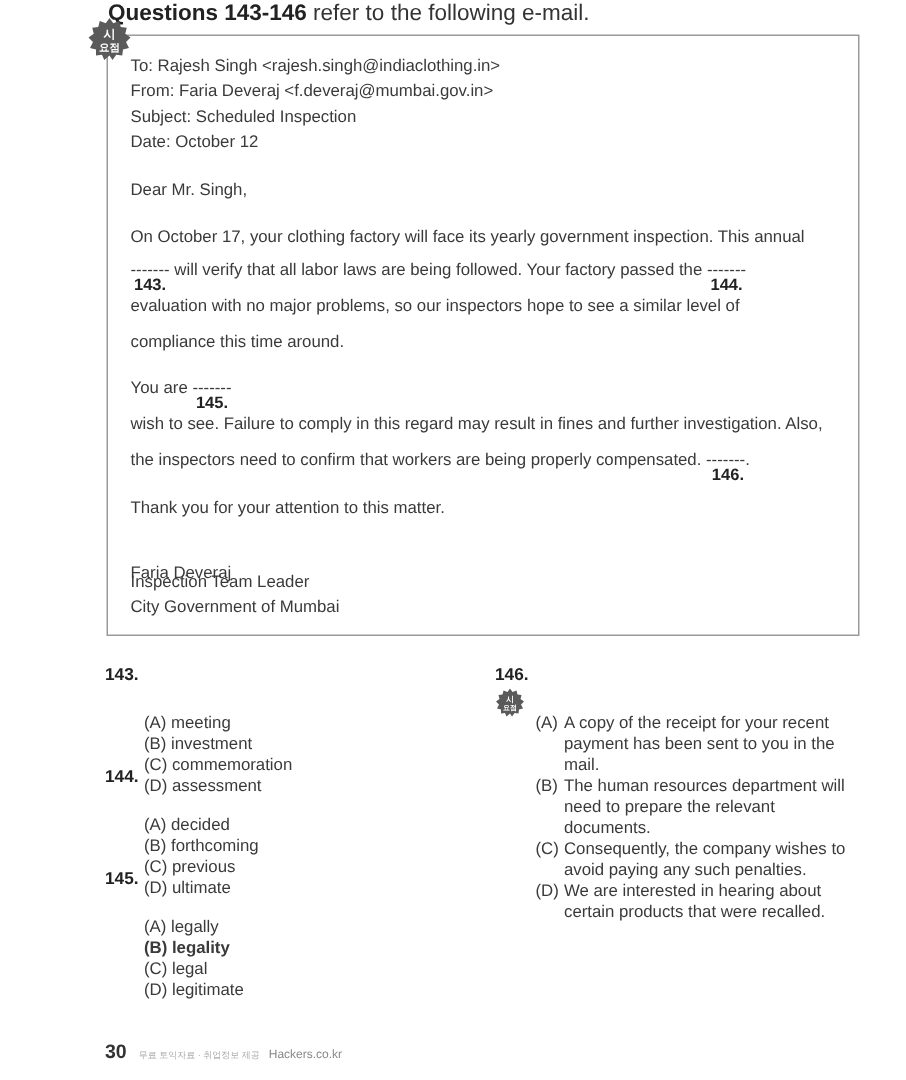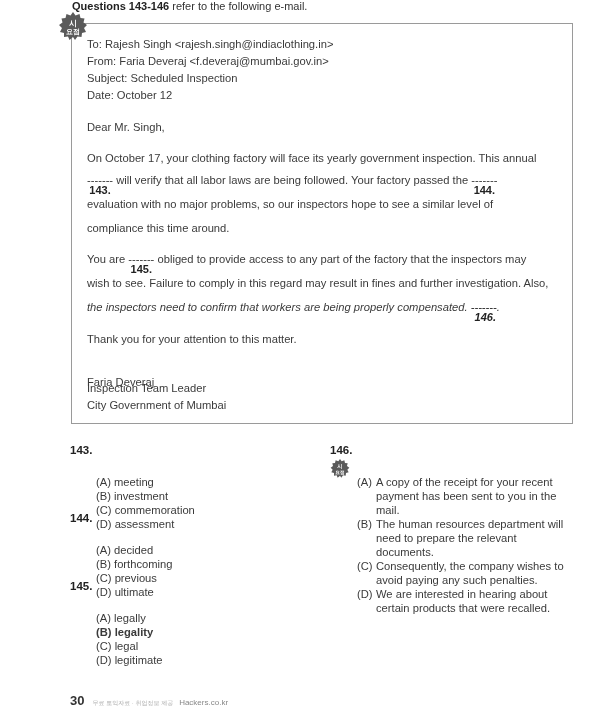--- a/index.html
+++ b/index.html
@@ -1,21 +1,21 @@
 <!DOCTYPE html>
 <html><head>
 <meta charset="utf-8">
 <style>
   html, body { margin: 0; padding: 0; }
   body {
     width: 604px; height: 720px; background: #ffffff; position: relative; overflow: hidden;
     font-family: "Liberation Sans", sans-serif; color: #333333;
   }
   .heading {
-    position: absolute; left: 72px; top: 0px; font-size: 11px; color: #333;
+    position: absolute; left: 72px; top: 0px; font-size: 15px; color: #333;
   }
   .heading b { font-weight: bold; color: #222; }
   .badge {
     position: absolute; width: 30px; height: 30px;
   }
   .badge svg { width: 100%; height: 100%; display: block; }
   .email-box {
     position: absolute; left: 71px; top: 23px; width: 502px; height: 401px;
     border: 1px solid #9a9a9a; border-right-width: 1.5px; border-bottom-width: 1.5px;
     box-sizing: border-box;
@@ -61,24 +61,24 @@
 <div class="line" style="top:121px;">Dear Mr. Singh,</div>
 
 <div class="line" style="top:152px;">On October 17, your clothing factory will face its yearly government inspection. This annual</div>
 <div class="line" style="top:174px;">
   <span class="blank-wrap"><span>-------</span><span class="blank-num">143.</span></span><span> will verify that all labor laws are being followed. Your factory passed the </span><span class="blank-wrap"><span>-------</span><span class="blank-num">144.</span></span>
 </div>
 <div class="line" style="top:198px;">evaluation with no major problems, so our inspectors hope to see a similar level of</div>
 <div class="line" style="top:222px;">compliance this time around.</div>
 
 <div class="line" style="top:253px;">
-  <span>You are </span><span class="blank-wrap"><span>-------</span><span class="blank-num">145.</span></span><span> obliged to provide access to any part of the factory that the inspectors may</span>
+  <span>You are </span><span class="blank-wrap"><span>-------</span><span class="blank-num">145.</span></span>
 </div>
 <div class="line" style="top:277px;">wish to see. Failure to comply in this regard may result in fines and further investigation. Also,</div>
-<div class="line" style="top:301px;font-style:italic;">
+<div class="line" style="top:301px;">
   <span>the inspectors need to confirm that workers are being properly compensated. </span><span class="blank-wrap"><span>-------.</span><span class="blank-num">146.</span></span>
 </div>
 
 <div class="line" style="top:333px;">Thank you for your attention to this matter.</div>
 
 <div class="line" style="top:364px;margin-top:12px;">Faria Deveraj</div>
 <div class="line" style="top:382px;">Inspection Team Leader</div>
 <div class="line" style="top:399px;">City Government of Mumbai</div>
 
 <div class="q-num" style="left:70px; top:444px;">143.</div>

